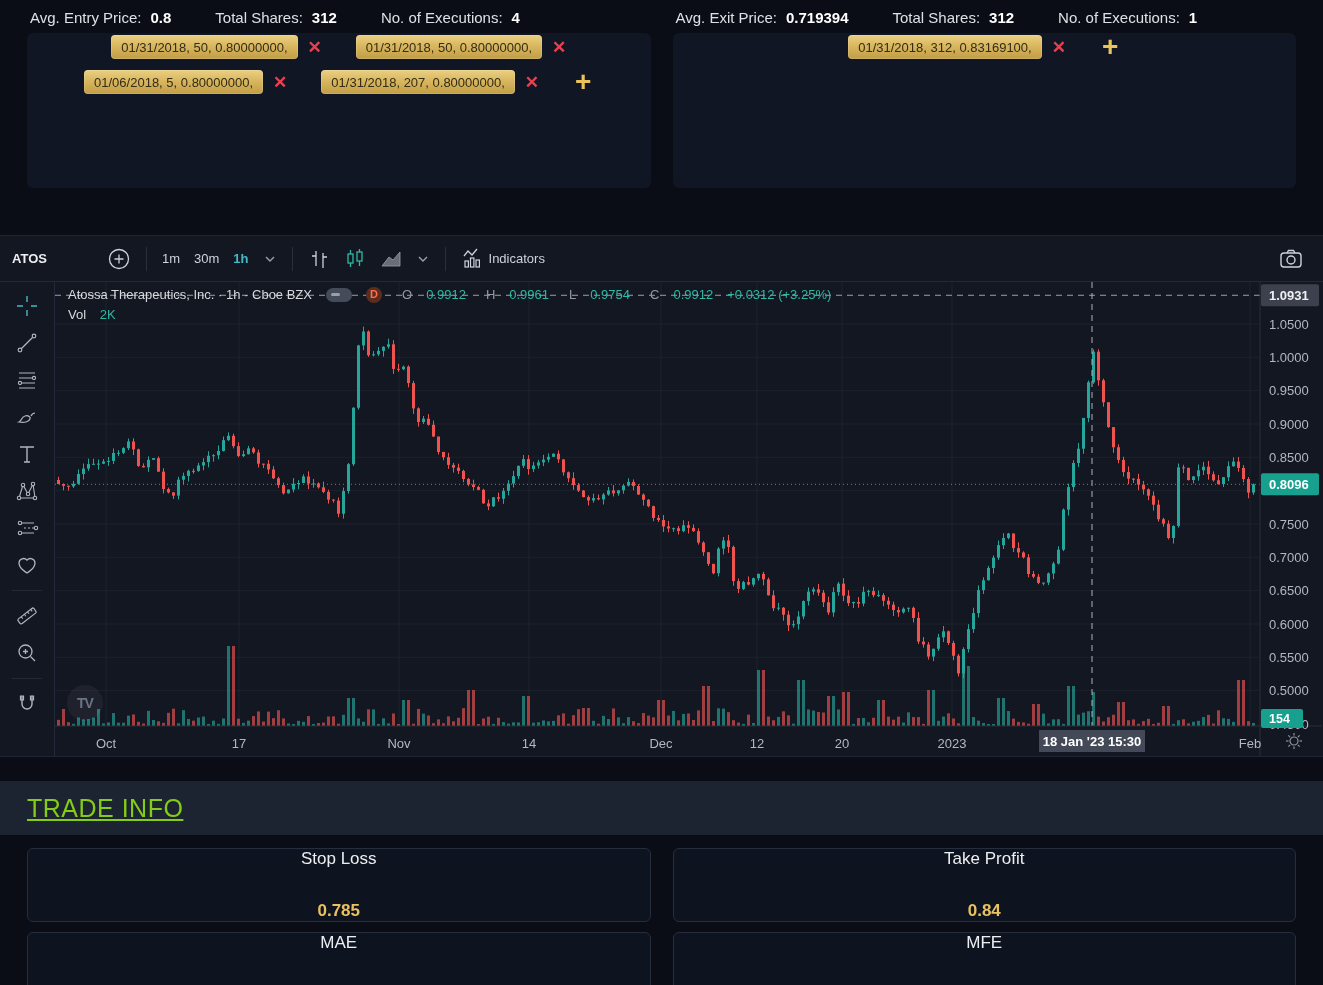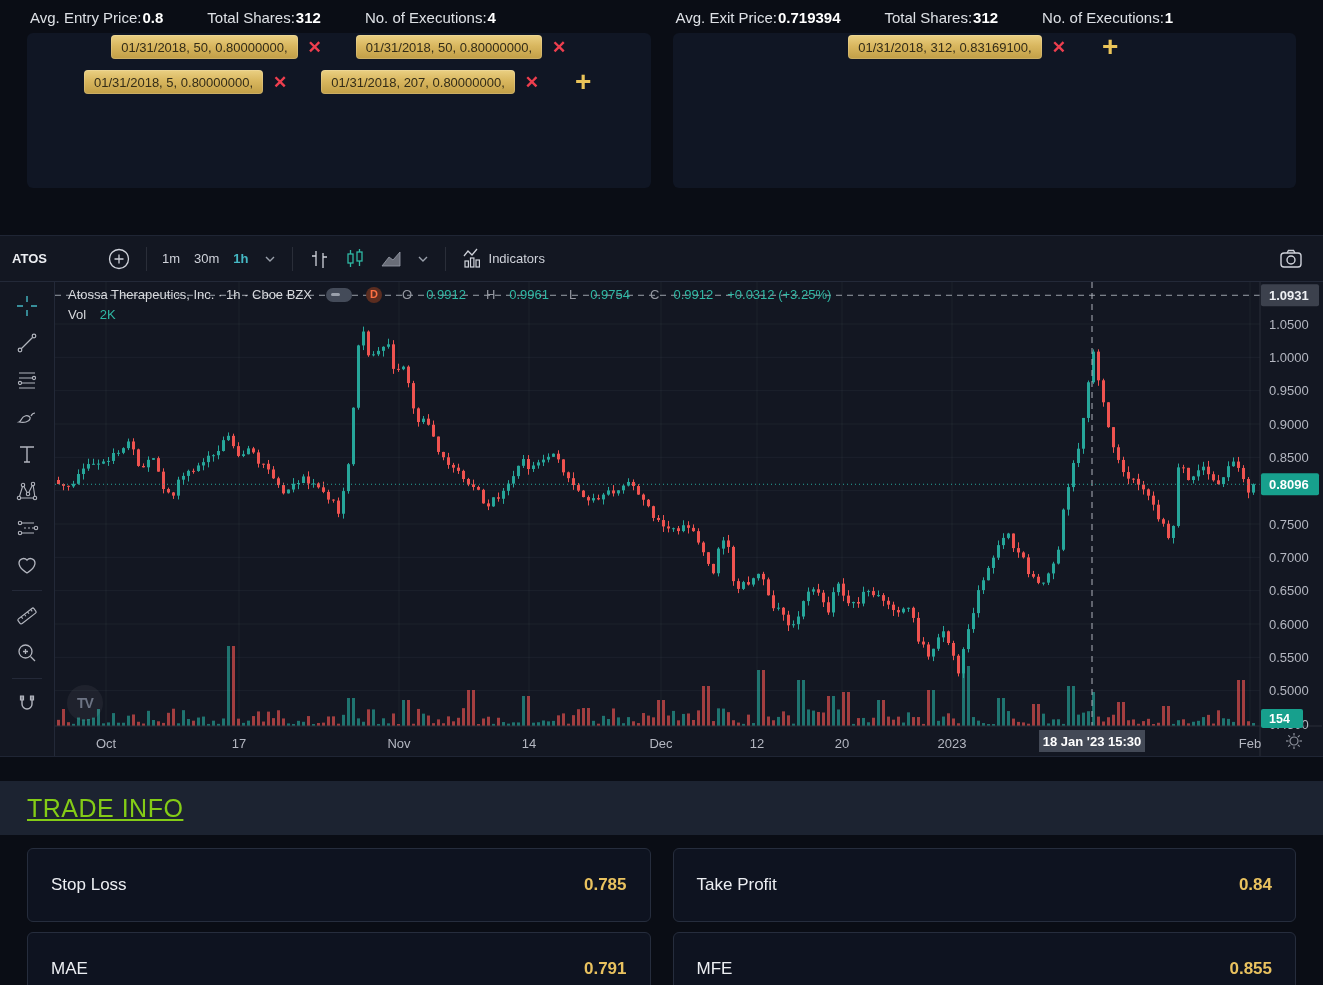--- a/index.html
+++ b/index.html
@@ -8,21 +8,21 @@
     width:1323px; height:985px; overflow:hidden;
     background:#0a0d15;
     font-family:"Liberation Sans", sans-serif;
     color:#dde0e5;
     -webkit-font-smoothing:antialiased;
   }
   
   .exec-row { display:flex; gap:22px; padding:5px 27px 0 27px; }
   .exec-col { flex:1; min-width:0; }
   .exec-header { display:flex; gap:44px; align-items:center; height:24px; font-size:15px; padding:0 3px; }
-  .pair { display:flex; gap:1px; align-items:baseline; white-space:nowrap; }
+  .pair { display:flex; gap:9px; align-items:baseline; white-space:nowrap; }
   .pair .lbl { color:#dde0e5; }
   .pair .val { color:#ffffff; font-weight:bold; }
   .exec-box {
     margin-top:4px; height:155px; background:#101624; border-radius:6px;
     padding:2px 18px; overflow:hidden;
   }
   .chips { display:flex; flex-wrap:wrap; justify-content:center; column-gap:34px; row-gap:11px; align-items:center; }
   .chip-group { display:flex; align-items:center; gap:10px; }
   .chip {
     border:none; cursor:pointer; border-radius:4px; height:24px; padding:0 10px;
@@ -82,21 +82,21 @@
     position:absolute; left:12px; top:403px; width:36px; height:36px; border-radius:50%;
     background:rgba(255,255,255,0.05); color:#6d7484; font-weight:bold; font-size:14px;
     display:flex; align-items:center; justify-content:center; z-index:2; letter-spacing:-1px;
   }
   
   .ti-band { margin-top:24px; height:54px; background:#1c2331; display:flex; align-items:center; padding-left:27px; }
   .ti-title { color:#84cc16; font-size:25px; letter-spacing:0.5px;text-decoration:underline; }
   .ti-grid { margin:13px 27px 0 27px; display:grid; grid-template-columns:1fr 1fr; column-gap:22px; row-gap:10px; }
   .ti-card {
     height:74px; background:#0e1320; border:1px solid #262d3d; border-radius:6px;
-    display:flex; align-items:center; justify-content:space-between; padding:0 23px;
+    display:flex; align-items:center; justify-content:space-between; padding:0 23px;flex-direction:column;
   }
   .ti-card .lbl { color:#eceef2; font-size:17px; }
   .ti-card .val { color:#e9c25f; font-size:17px; font-weight:bold; }
   svg.glyph { display:block; }
 </style>
 </head>
 <body>
 
 <div class="exec-row">
   <div class="exec-col">
@@ -118,21 +118,21 @@
       <div class="chips" id="entry-chips">
           <span class="chip-group">
             <button class="chip">01/31/2018, 50, 0.80000000,</button>
             <button class="chip-x">✕</button>
           </span>
           <span class="chip-group">
             <button class="chip">01/31/2018, 50, 0.80000000,</button>
             <button class="chip-x">✕</button>
           </span>
           <span class="chip-group">
-            <button class="chip">01/31/2018, 5, 0.80000000,</button>
+            <button class="chip">01/06/2018, 5, 0.80000000,</button>
             <button class="chip-x">✕</button>
           </span>
           <span class="chip-group">
             <button class="chip">01/31/2018, 207, 0.80000000,</button>
             <button class="chip-x">✕</button>
           </span>
           <button class="chip-add">+</button>
         </div>
     </div>
   </div>

